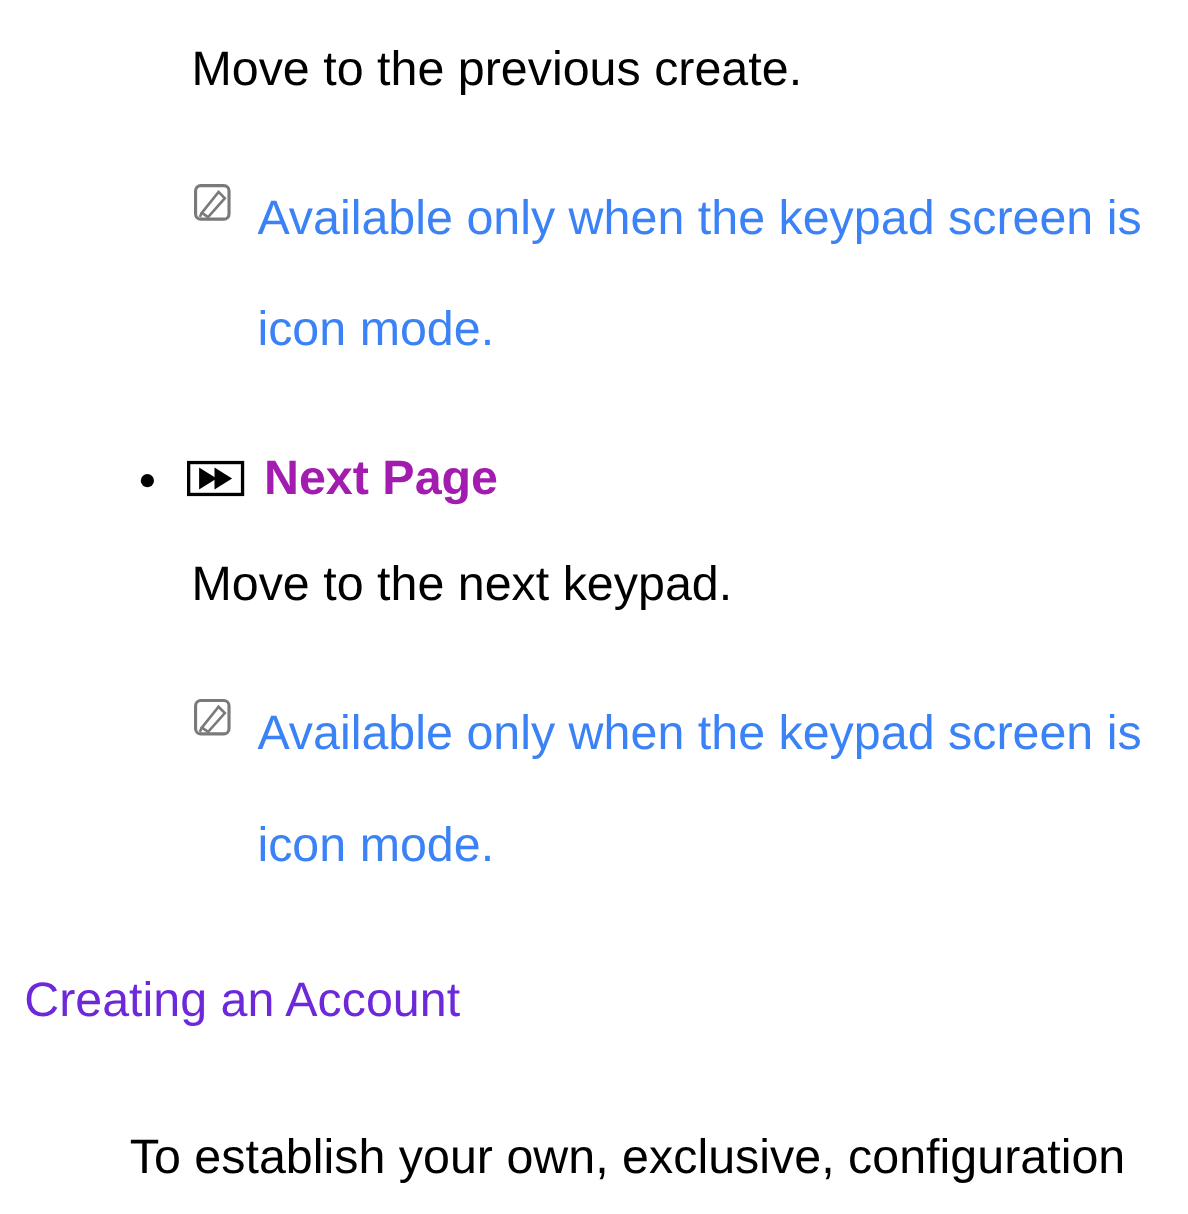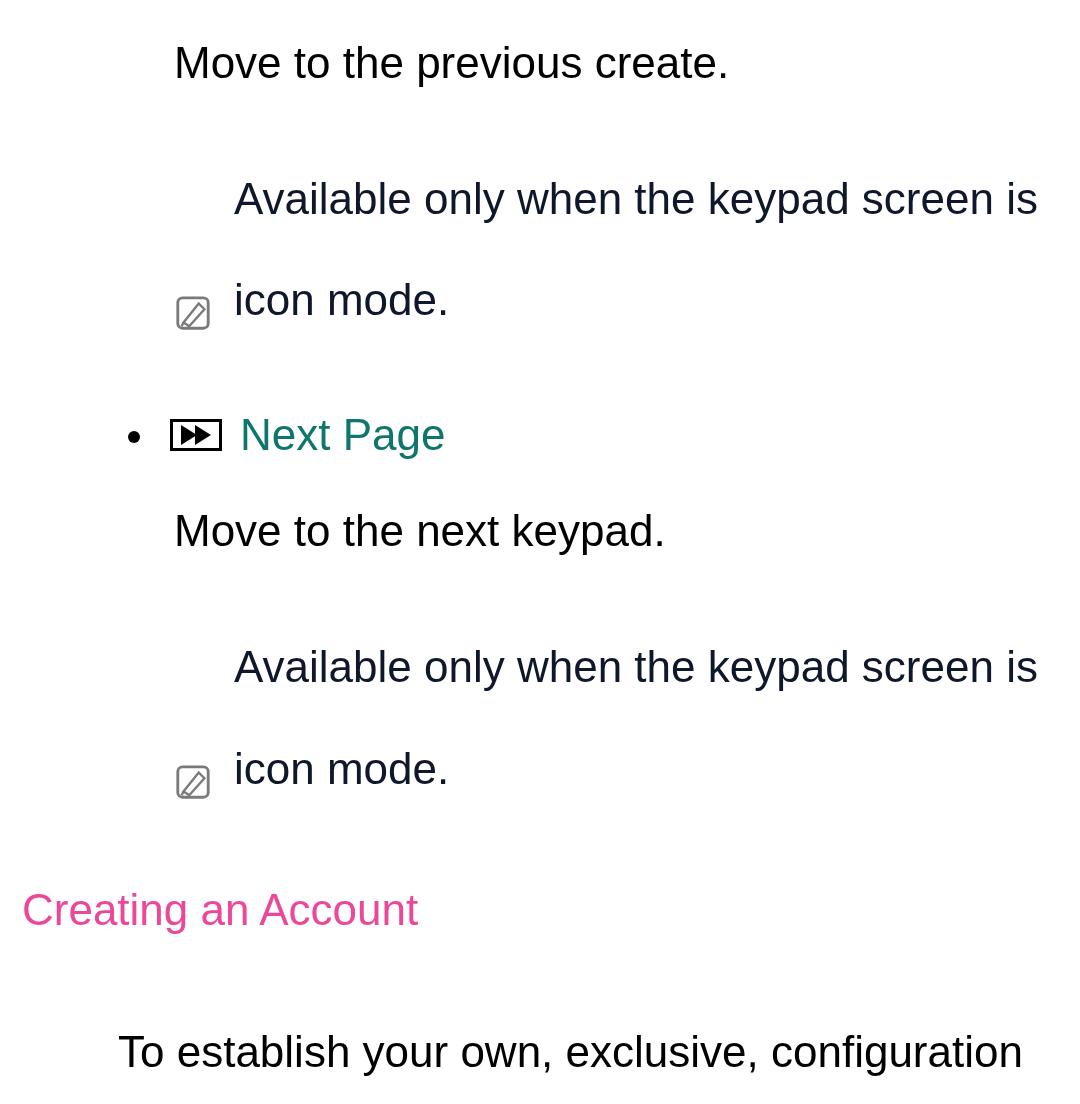--- a/index.html
+++ b/index.html
@@ -18,22 +18,22 @@
       color: #000000;
     }
     .indent-1 {
       padding-left: 152px;
     }
     .indent-2 {
       padding-left: 152px;
     }
     .note-block {
       display: flex;
-      align-items: flex-end;
-      color: #0f172a;
+      align-items: flex-start;
+      color: #3b82f6;
       margin-top: 52px;
     }
     .note-icon {
       flex-shrink: 0;
       margin-right: 22px;
       margin-top: 8px;
     }
     .note-text {
       line-height: 2.3;
     }
@@ -63,28 +63,29 @@
       height: 0;
       border-top: 10px solid transparent;
       border-bottom: 10px solid transparent;
       border-left: 16px solid #000000;
       display: inline-block;
     }
     .ff-triangle + .ff-triangle {
       margin-left: -2px;
     }
     .link-text {
-      color: #0f766e;
+      color: #a21caf;
+      font-weight: bold;
     }
     .body-text {
       margin-top: 30px;
       line-height: 1.5;
     }
     .section-heading {
-      color: #ec4899;
+      color: #6d28d9;
       margin-top: 58px;
       font-size: 44px;
     }
     .section-body {
       padding-left: 96px;
       margin-top: 58px;
       line-height: 2.3;
     }
     .note-svg {
       width: 38px;

